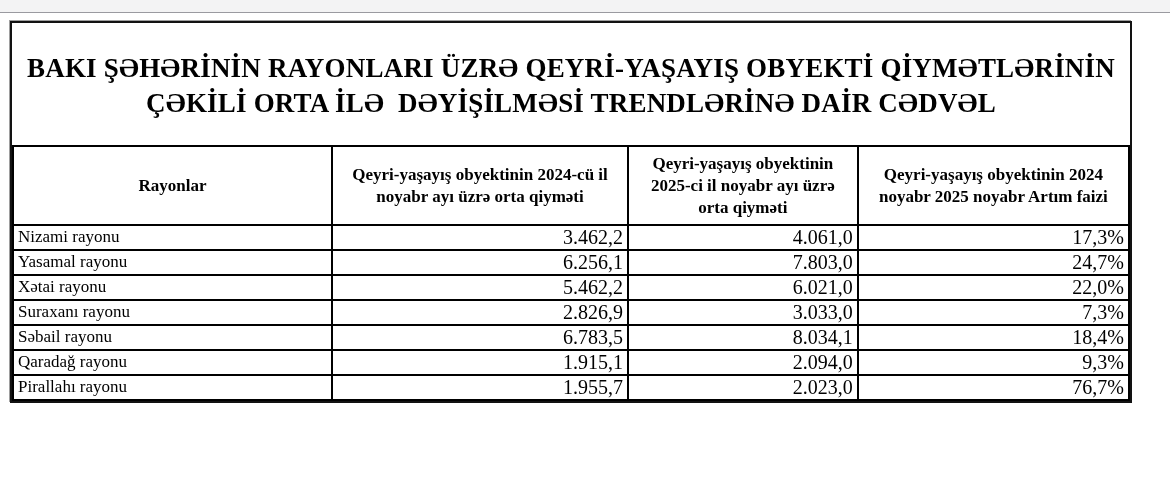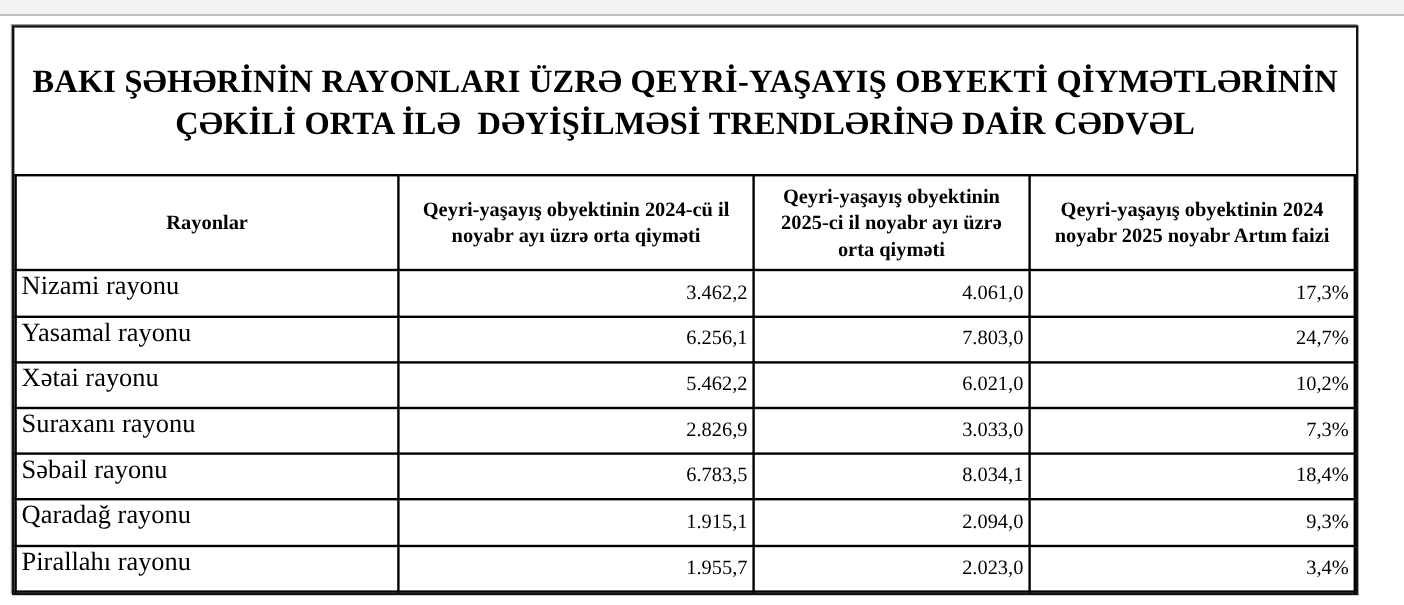--- a/index.html
+++ b/index.html
@@ -54,28 +54,28 @@
   th.col-header {
     font-size: 17px;
     font-weight: bold;
     text-align: center;
     vertical-align: middle;
     padding: 6px 6px;
     height: 68px;
     line-height: 1.28;
   }
   td.cell-rayon {
-    font-size: 22px;
+    font-size: 17px;
     text-align: left;
-    padding: 0 4px 12px 4px;
+    padding: 0 4px 1px 4px;
     height: 20px;
     line-height: 1.1;
   }
   td.cell-num {
-    font-size: 17px;
+    font-size: 20px;
     text-align: right;
     padding: 0 4px 1px 4px;
     height: 20px;
     line-height: 1.1;
   }
 </style>
 </head>
 <body>
 
 <div class="top-bar"></div>
@@ -112,21 +112,21 @@
         <tr>
           <td class="cell-rayon">Yasamal rayonu</td>
           <td class="cell-num">6.256,1</td>
           <td class="cell-num">7.803,0</td>
           <td class="cell-num">24,7%</td>
         </tr>
         <tr>
           <td class="cell-rayon">Xətai rayonu</td>
           <td class="cell-num">5.462,2</td>
           <td class="cell-num">6.021,0</td>
-          <td class="cell-num">10,2%</td>
+          <td class="cell-num">22,0%</td>
         </tr>
         <tr>
           <td class="cell-rayon">Suraxanı rayonu</td>
           <td class="cell-num">2.826,9</td>
           <td class="cell-num">3.033,0</td>
           <td class="cell-num">7,3%</td>
         </tr>
         <tr>
           <td class="cell-rayon">Səbail rayonu</td>
           <td class="cell-num">6.783,5</td>
@@ -136,18 +136,18 @@
         <tr>
           <td class="cell-rayon">Qaradağ rayonu</td>
           <td class="cell-num">1.915,1</td>
           <td class="cell-num">2.094,0</td>
           <td class="cell-num">9,3%</td>
         </tr>
         <tr>
           <td class="cell-rayon">Pirallahı rayonu</td>
           <td class="cell-num">1.955,7</td>
           <td class="cell-num">2.023,0</td>
-          <td class="cell-num">3,4%</td>
+          <td class="cell-num">76,7%</td>
         </tr>
       </tbody>
   </table>
 
 </div>
 
 </body></html>

